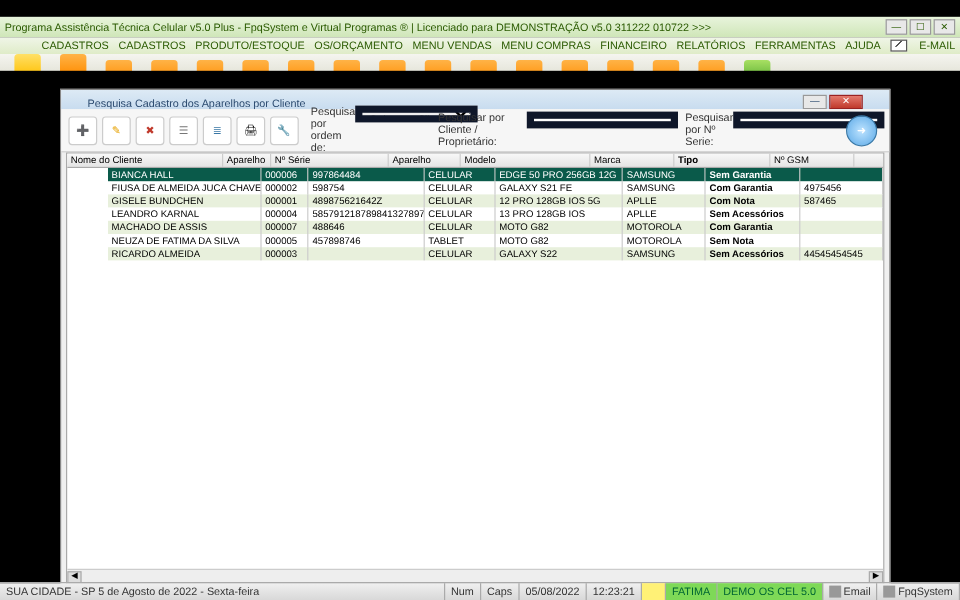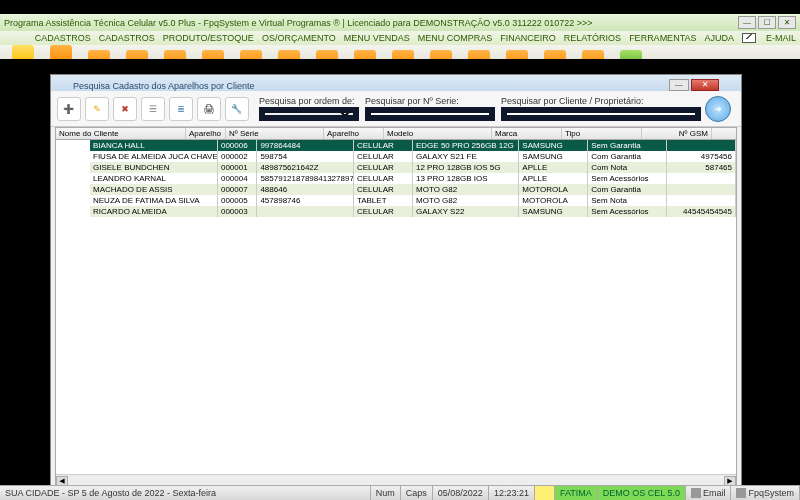--- a/index.html
+++ b/index.html
@@ -24,42 +24,42 @@
 .workspace { position: absolute; top: 59px; left: 0; right: 0; bottom: 15px; background: #000; }
 
 .modal { position: absolute; top: 15px; left: 50px; width: 692px; height: 432px; background: #f0f0f0; border: 1px solid #888; box-shadow: 2px 2px 6px rgba(0,0,0,0.4); display: flex; flex-direction: column; }
 .modal-title { height: 16px; background: linear-gradient(#ddeaf5, #c8dcef); display: flex; align-items: flex-end; padding: 0 22px; font-size: 9px; color: #2b4a6f; }
 .modal-title .spacer { flex: 1; }
 .mt-min { width: 20px; height: 12px; background: #e8e8e8; border: 1px solid #999; margin-left: 2px; text-align: center; line-height: 10px; font-size: 8px; }
 .mt-close { width: 28px; height: 12px; background: linear-gradient(#e47a6e, #c0392b); border: 1px solid #922; margin-left: 2px; color:#fff; text-align: center; line-height: 10px; font-size: 8px; }
 
 .modal-toolbar { height: 36px; background: #f6f6f6; display: flex; align-items: center; padding: 2px 6px; border-bottom: 1px solid #ccc; }
 .mt-btn { width: 24px; height: 24px; margin-right: 4px; border: 1px solid #ccc; border-radius: 3px; background: #fff; display: flex; align-items: center; justify-content: center; font-size: 12px; }
-.mt-group { display: flex; flex-direction: column; margin-left: 6px; font-size: 8px; color: #333; }
+.mt-group { display: flex; flex-direction: row; margin-left: 6px; font-size: 8px; color: #333; }
 .mt-group label { margin-bottom: 1px; }
 .mt-group select, .mt-group input { height: 14px; font-size: 8px; border: 6px solid #0f172a; padding: 0 2px; }
 .go-btn { width: 26px; height: 26px; border-radius: 13px; background: radial-gradient(#bde3ff,#5aa8e6); border: 1px solid #3a78a6; margin-left: 4px; display:flex; align-items:center; justify-content:center; color:#fff; font-size:14px; }
 
 .grid-wrap { flex: 1; background: #fff; margin: 0 4px; border: 1px solid #aaa; overflow: hidden; display: flex; flex-direction: column; }
 .grid-head { display: flex; background: linear-gradient(#f8f8f8,#e4e4e4); border-bottom: 1px solid #aaa; }
 .grid-head div, .grid-row div { padding: 1px 3px; font-size: 8px; border-right: 1px solid #ccc; white-space: nowrap; overflow: hidden; }
 .grid-body { flex: 1; overflow: auto; padding-left: 34px; }
 .grid-row { display: flex; }
 .grid-row:nth-child(odd) { background: #e8f0dc; }
 .grid-row:nth-child(even) { background: #fff; }
 .grid-row.sel div { background: #0a5a4a; color: #fff; }
 
 .col-nome { width: 130px; }
 .col-reg { width: 40px; }
 .col-serie { width: 98px; }
 .col-apar { width: 60px; }
 .col-mod { width: 108px; }
 .col-marca { width: 70px; }
-.col-tipo { width: 80px; }
-.col-gsm { width: 70px; text-align: right; }
+.col-tipo { width: 80px; font-weight: bold; }
+.col-gsm { width: 70px; }
 
 .grid-hscroll { height: 12px; background: #eee; border-top: 1px solid #ccc; display:flex; align-items:center; }
 .grid-hscroll .arrow { width:12px; height:10px; background:#ddd; border:1px solid #aaa; text-align:center; line-height:8px; font-size:7px; }
 .grid-hscroll .track { flex:1; }
 
 .modal-footer { height: 18px; display: flex; align-items: center; justify-content: center; font-size: 8px; color: #444; }
 
 .statusbar { position: absolute; bottom: 0; left: 0; right: 0; height: 15px; background: linear-gradient(#f0f0f0,#d8d8d8); display: flex; align-items: center; font-size: 8px; color: #333; border-top: 1px solid #aaa; }
 .status-seg { padding: 0 5px; border-right: 1px solid #aaa; height: 100%; display: flex; align-items: center; }
 .status-seg.green { background: #7ed957; color:#063; }
@@ -178,26 +178,26 @@
           <span>🖨</span>
         </div>
       <div class="mt-btn">
           <span>🔧</span>
         </div>
 
       <div class="mt-group" style="width:100px">
         <label>Pesquisa por ordem de:</label>
         <select><option>Ordem por Cliente</option></select>
       </div>
+      <div class="mt-group" style="width:200px">
+        <label>Pesquisar por Cliente / Proprietário:</label>
+        <input type="text" value="" style="">
+      </div>
       <div class="mt-group" style="width:130px">
         <label>Pesquisar por Nº Serie:</label>
-        <input type="text" value="" style="">
-      </div>
-      <div class="mt-group" style="width:200px">
-        <label>Pesquisar por Cliente / Proprietário:</label>
         <input type="text" value="" style="">
       </div>
       <div class="go-btn">
           <span>➜</span>
         </div>
     </div>
 
     <div class="grid-wrap">
       <div class="grid-head">
         <div class="col-nome">Nome do Cliente</div>

